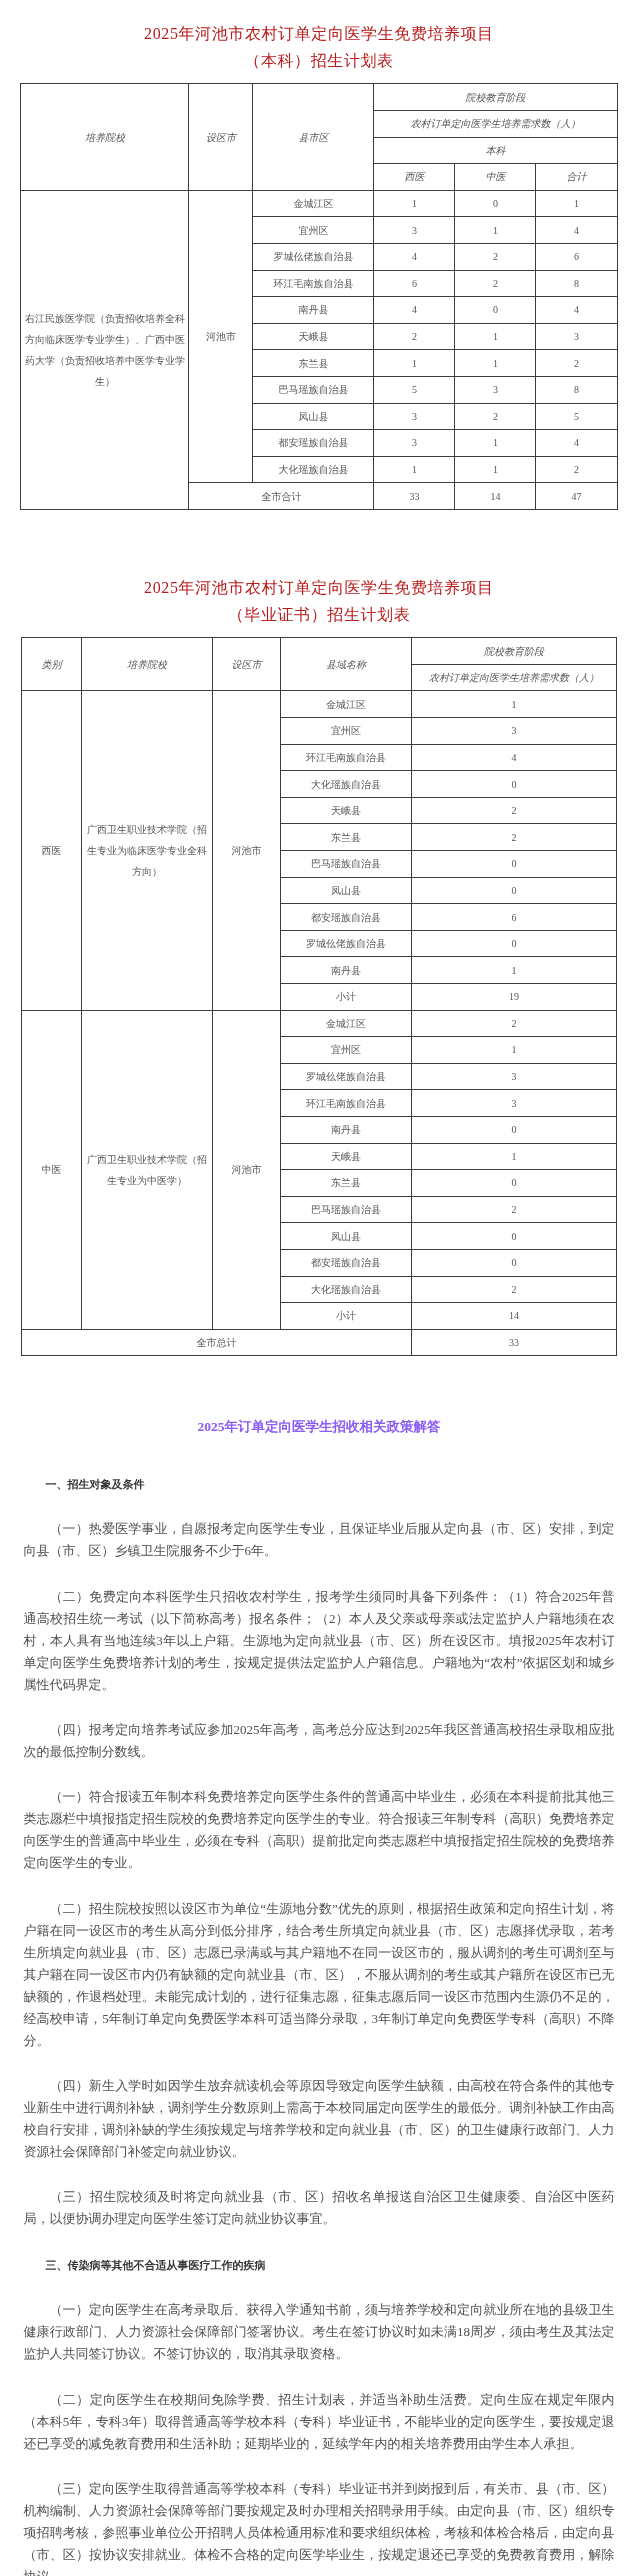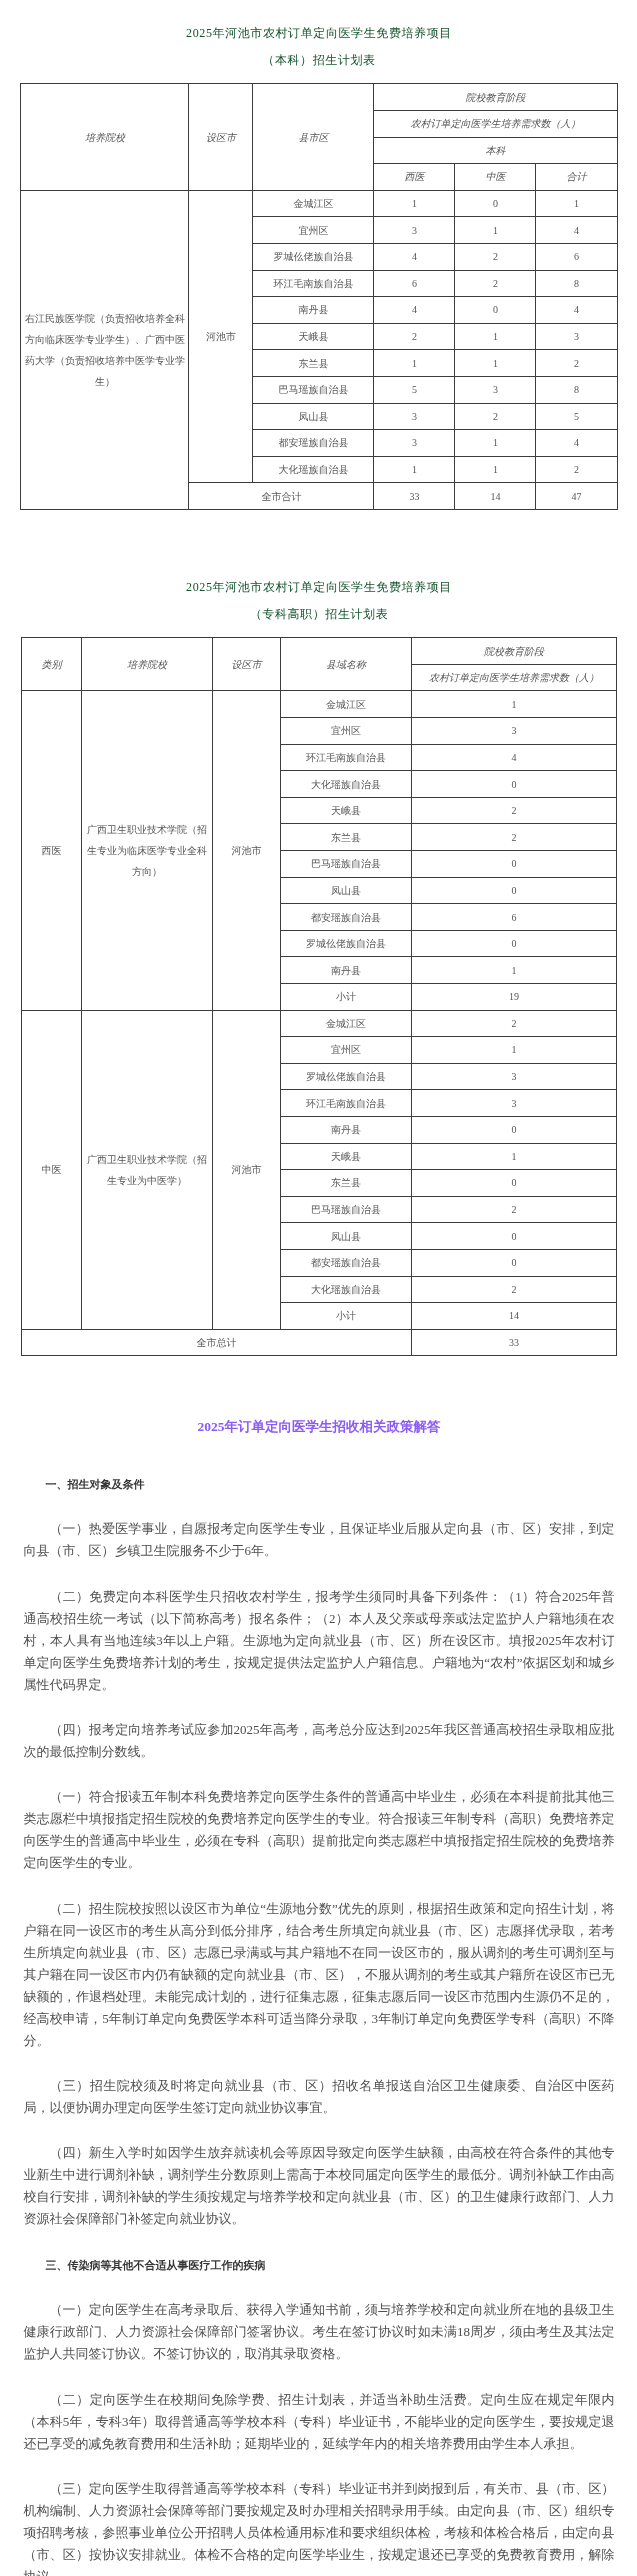--- a/index.html
+++ b/index.html
@@ -7,23 +7,23 @@
     width:638px;
     font-family:"Liberation Serif","DejaVu Serif",serif;
     color:#4f4f4f;
     -webkit-font-smoothing:antialiased;
   }
   .page{width:638px;padding:20px 0 35px;box-sizing:border-box;}
 
   
   .doc-title{
     text-align:center;
-    font-size:12px;
+    font-size:16px;
     line-height:27px;
-    color:#14532d;
+    color:#b91c1c;
     letter-spacing:0.6px;
   }
   .title-block{margin:0 0 9.4px;}
 
   
   table.plan{
     border-collapse:collapse;
     table-layout:fixed;
     width:595px;
     margin:0 auto;
@@ -182,21 +182,21 @@
         <td class="row">33</td>
         <td class="row">14</td>
         <td class="row">47</td>
       </tr>
     </tbody>
   </table>
   </div>
 
   <div class="title-block">
     <div class="doc-title">2025年河池市农村订单定向医学生免费培养项目</div>
-    <div class="doc-title">（专科高职）招生计划表</div>
+    <div class="doc-title">（毕业证书）招生计划表</div>
   </div>
 
   <div class="t2-wrap">
   <table class="plan">
     <colgroup>
       <col style="width:60px">
           <col style="width:131px">
           <col style="width:68px">
       <col style="width:131px">
           <col style="width:205px">
@@ -328,22 +328,22 @@
   <div class="policy">
     <h1 class="policy-title">2025年订单定向医学生招收相关政策解答</h1>
 
     <h2 class="sec-heading">一、招生对象及条件</h2>
     <p class="para">（一）热爱医学事业，自愿报考定向医学生专业，且保证毕业后服从定向县（市、区）安排，到定向县（市、区）乡镇卫生院服务不少于6年。</p>
     <p class="para">（二）免费定向本科医学生只招收农村学生，报考学生须同时具备下列条件：（1）符合2025年普通高校招生统一考试（以下简称高考）报名条件；（2）本人及父亲或母亲或法定监护人户籍地须在农村，本人具有当地连续3年以上户籍。生源地为定向就业县（市、区）所在设区市。填报2025年农村订单定向医学生免费培养计划的考生，按规定提供法定监护人户籍信息。户籍地为“农村”依据区划和城乡属性代码界定。</p>
     <p class="para">（四）报考定向培养考试应参加2025年高考，高考总分应达到2025年我区普通高校招生录取相应批次的最低控制分数线。</p>
 
     <p class="para">（一）符合报读五年制本科免费培养定向医学生条件的普通高中毕业生，必须在本科提前批其他三类志愿栏中填报指定招生院校的免费培养定向医学生的专业。符合报读三年制专科（高职）免费培养定向医学生的普通高中毕业生，必须在专科（高职）提前批定向类志愿栏中填报指定招生院校的免费培养定向医学生的专业。</p>
     <p class="para">（二）招生院校按照以设区市为单位“生源地分数”优先的原则，根据招生政策和定向招生计划，将户籍在同一设区市的考生从高分到低分排序，结合考生所填定向就业县（市、区）志愿择优录取，若考生所填定向就业县（市、区）志愿已录满或与其户籍地不在同一设区市的，服从调剂的考生可调剂至与其户籍在同一设区市内仍有缺额的定向就业县（市、区），不服从调剂的考生或其户籍所在设区市已无缺额的，作退档处理。未能完成计划的，进行征集志愿，征集志愿后同一设区市范围内生源仍不足的，经高校申请，5年制订单定向免费医学本科可适当降分录取，3年制订单定向免费医学专科（高职）不降分。</p>
+    <p class="para">（四）新生入学时如因学生放弃就读机会等原因导致定向医学生缺额，由高校在符合条件的其他专业新生中进行调剂补缺，调剂学生分数原则上需高于本校同届定向医学生的最低分。调剂补缺工作由高校自行安排，调剂补缺的学生须按规定与培养学校和定向就业县（市、区）的卫生健康行政部门、人力资源社会保障部门补签定向就业协议。</p>
     <p class="para">（三）招生院校须及时将定向就业县（市、区）招收名单报送自治区卫生健康委、自治区中医药局，以便协调办理定向医学生签订定向就业协议事宜。</p>
-    <p class="para">（四）新生入学时如因学生放弃就读机会等原因导致定向医学生缺额，由高校在符合条件的其他专业新生中进行调剂补缺，调剂学生分数原则上需高于本校同届定向医学生的最低分。调剂补缺工作由高校自行安排，调剂补缺的学生须按规定与培养学校和定向就业县（市、区）的卫生健康行政部门、人力资源社会保障部门补签定向就业协议。</p>
 
     <h2 class="sec-heading">三、传染病等其他不合适从事医疗工作的疾病</h2>
     <p class="para">（一）定向医学生在高考录取后、获得入学通知书前，须与培养学校和定向就业所在地的县级卫生健康行政部门、人力资源社会保障部门签署协议。考生在签订协议时如未满18周岁，须由考生及其法定监护人共同签订协议。不签订协议的，取消其录取资格。</p>
     <p class="para">（二）定向医学生在校期间免除学费、招生计划表，并适当补助生活费。定向生应在规定年限内（本科5年，专科3年）取得普通高等学校本科（专科）毕业证书，不能毕业的定向医学生，要按规定退还已享受的减免教育费用和生活补助；延期毕业的，延续学年内的相关培养费用由学生本人承担。</p>
     <p class="para">（三）定向医学生取得普通高等学校本科（专科）毕业证书并到岗报到后，有关市、县（市、区）机构编制、人力资源社会保障等部门要按规定及时办理相关招聘录用手续。由定向县（市、区）组织专项招聘考核，参照事业单位公开招聘人员体检通用标准和要求组织体检，考核和体检合格后，由定向县（市、区）按协议安排就业。体检不合格的定向医学毕业生，按规定退还已享受的免费教育费用，解除协议。</p>
 
   </div>
 
 </div>
 

